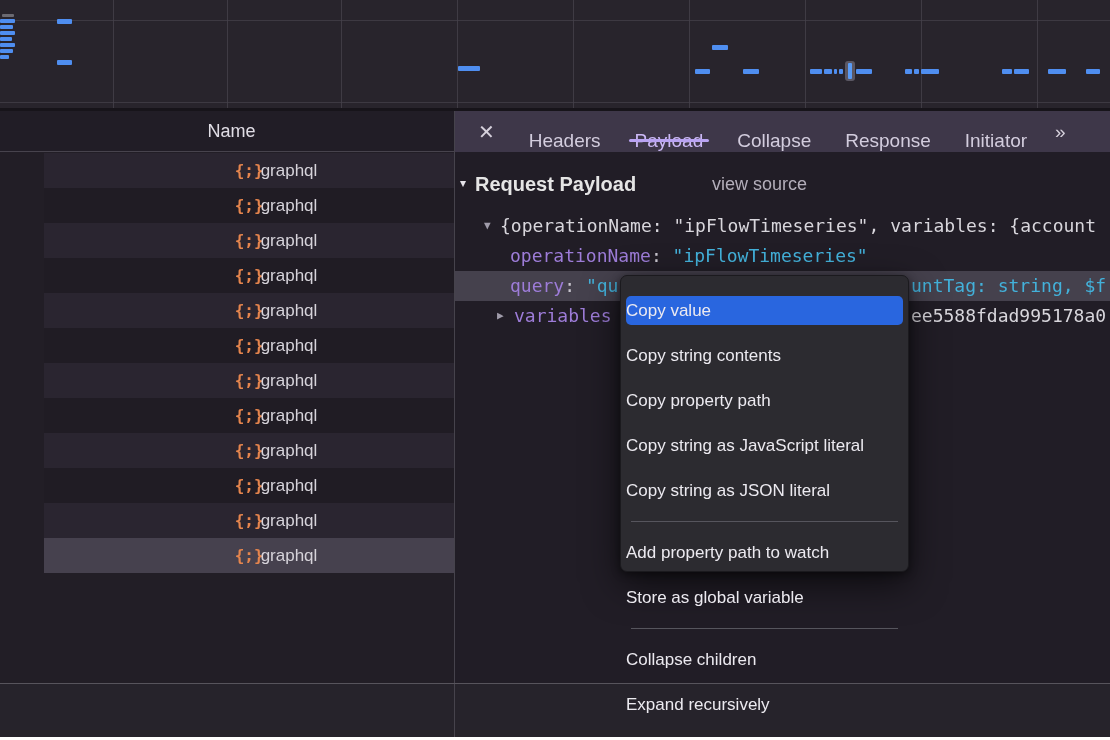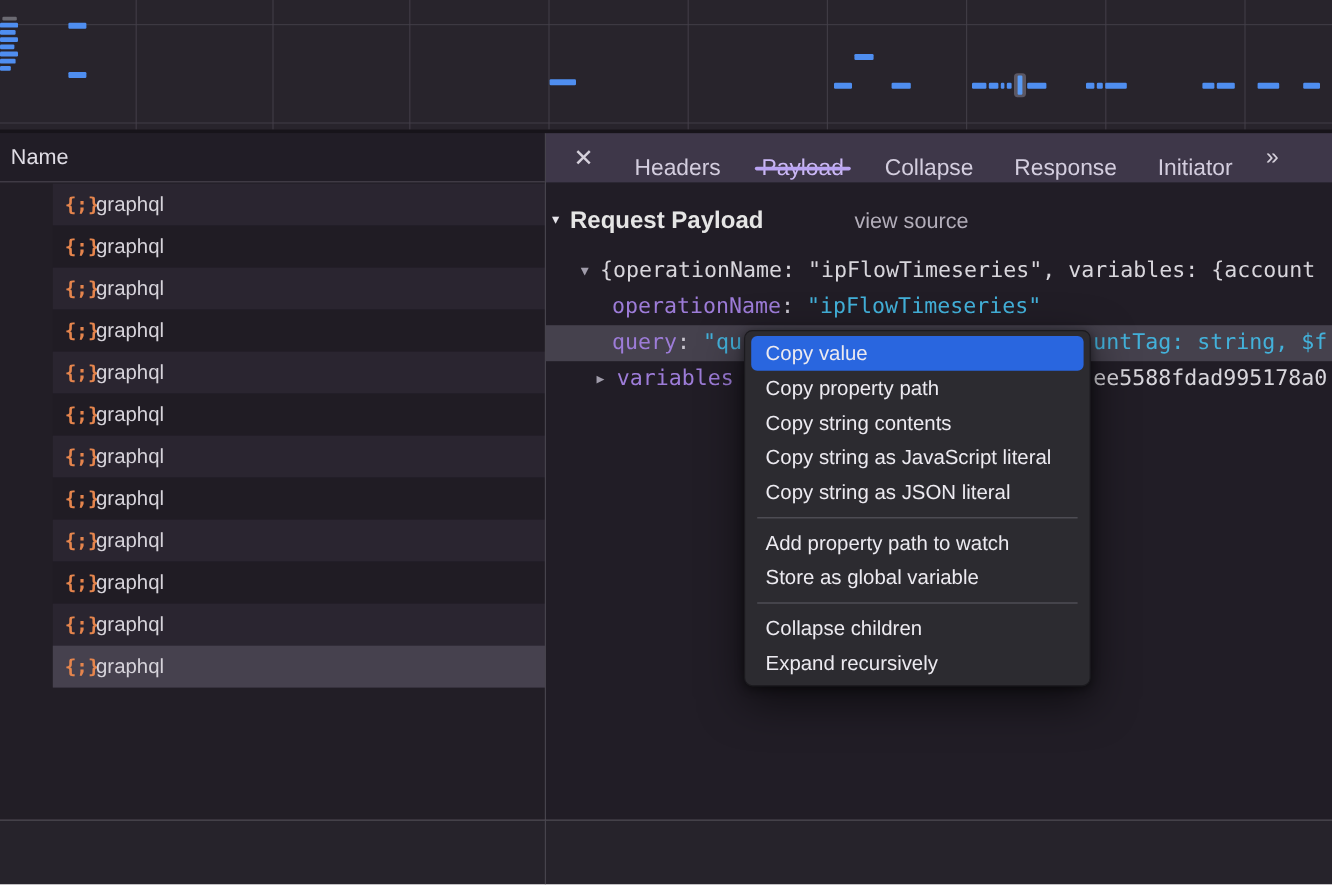--- a/index.html
+++ b/index.html
@@ -10,21 +10,21 @@
   
   .overview { position:absolute; left:0; top:0; width:1110px; height:108px; background:#28242c; }
   .ov-hline { position:absolute; left:0; width:1110px; height:1px; background:#4e4a55; opacity:.55; }
   .ov-vline { position:absolute; top:0; width:1px; height:108px; background:#45414b; opacity:.8; }
   .ov-bar { position:absolute; border-radius:1px; }
   .ov-marker { position:absolute; background:#5b5763; border-radius:3px; }
   .ov-marker-bar { position:absolute; background:#5a9bf5; border-radius:1px; }
   .panel-split { position:absolute; left:0; top:108px; width:1110px; height:3px; background:#17141a; }
 
   
-  .left-pane { position:absolute; left:0; top:111px; width:454px; height:572px; background:#221e26; }
+  .left-pane { position:absolute; left:0; top:111px; width:454px; height:572px; background:#221e26;text-align:center; }
   .list-header { position:absolute; left:0; top:0; width:454px; height:41px; background:#211d26;
                  border-bottom:1px solid #47434d; color:#e0dde5; font-size:18px; line-height:41px; padding-left:9px; }
   .rows { position:absolute; left:0; top:42px; width:454px;padding-left:44px; }
   .req-row { position:relative; width:454px; height:35px; line-height:35px; color:#d6d3da; font-size:17px; cursor:default; }
   .req-row.odd { background:#2a2530; }
   .req-row.even { background:#201c24; }
   .req-row.selected { background:#46414e; }
   .req-icon { display:inline-block; width:26px; margin-left:10px; color:#e5854d;
               font-family:"DejaVu Sans Mono", monospace; font-weight:bold; font-size:16px; }
   .v-divider { position:absolute; left:454px; top:111px; width:1px; height:626px; background:#46434c; }
@@ -61,21 +61,21 @@
   
   .footer-line { position:absolute; left:0; top:683px; width:1110px; height:1px; background:#57545c; }
   .footer { position:absolute; left:0; top:684px; width:1110px; height:53px; background:#26232b; }
   .footer-vdiv { position:absolute; left:454px; top:684px; width:1px; height:53px; background:#46434c; }
 
   
   .ctx-menu { position:absolute; left:620px; top:275px; width:289px; height:297px;
               background:#2c2b30; border:1px solid #1b1a1e; border-radius:7px;
               box-shadow:0 12px 36px rgba(0,0,0,.6), 0 2px 8px rgba(0,0,0,.45);
               padding-top:4px; z-index:50; }
-  .ctx-item { position:relative; height:29px; line-height:29px; margin:0 5px; padding-left:12px;
+  .ctx-item { position:relative; height:29px; line-height:29px; margin:16px 5px; padding-left:0;
               color:#eceaf0; font-size:17px; border-radius:5px; white-space:nowrap; cursor:pointer; }
   .ctx-sep { height:1px; background:#56555d; margin:6px 10px; }
 </style>
 </head>
 <body>
 
 <div class="app">
 
   <div class="overview" id="overview">
       <div class="ov-hline" style="top: 20px;"></div>
@@ -177,22 +177,22 @@
       </div>
     </div>
   </div>
 
   <div class="footer-line"></div>
   <div class="footer"></div>
   <div class="footer-vdiv"></div>
 
   <div class="ctx-menu" id="ctxmenu">
       <div class="ctx-item" style="background: rgb(41, 102, 223);">Copy value</div>
+      <div class="ctx-item">Copy string contents</div>
       <div class="ctx-item">Copy property path</div>
-      <div class="ctx-item">Copy string contents</div>
       <div class="ctx-item">Copy string as JavaScript literal</div>
       <div class="ctx-item">Copy string as JSON literal</div>
       <div class="ctx-sep"></div>
       <div class="ctx-item">Add property path to watch</div>
       <div class="ctx-item">Store as global variable</div>
       <div class="ctx-sep"></div>
       <div class="ctx-item">Collapse children</div>
       <div class="ctx-item">Expand recursively</div>
     </div>
 </div>

